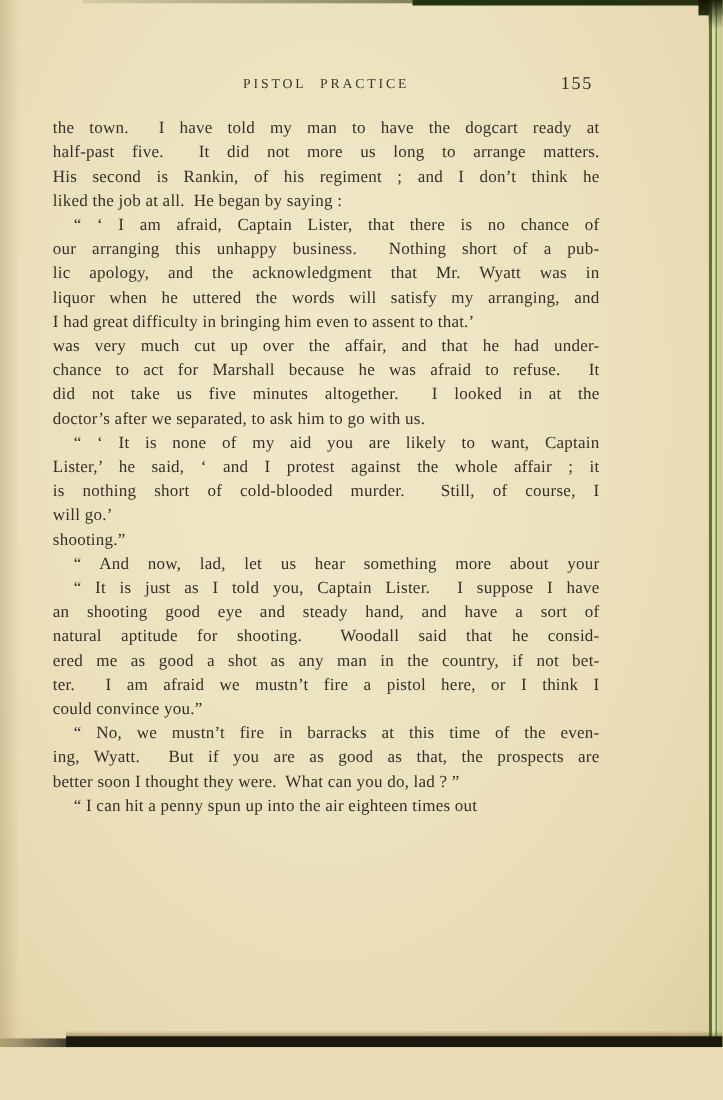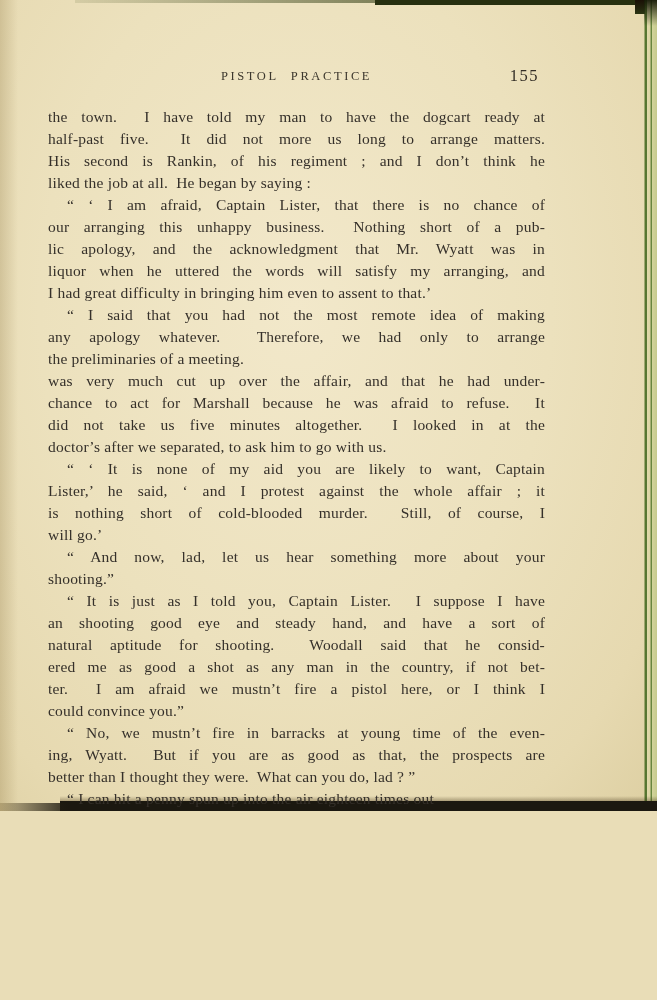--- a/index.html
+++ b/index.html
@@ -3,21 +3,21 @@
 <meta charset="utf-8">
 <style>
   html, body {
     margin: 0;
     padding: 0;
     background: #e9ddb7;
   }
   .scan {
     position: relative;
     width: 657px;
-    height: 811px;
+    height: 952px;
     overflow: hidden;
     font-family: "Liberation Serif", "DejaVu Serif", serif;
   }
   
   .paper {
     position: absolute;
     inset: 0;
     background: radial-gradient(ellipse at 45% 38%,
       #f2e8ca 0%, #ece1bd 50%, #e6d9b0 82%, #ddcfa2 100%);
   }
@@ -150,50 +150,45 @@
         <div class="line last">liked the job at all.  He began by saying :</div>
       </div>
       <div class="para indent">
         <div class="line first">“ ‘ I am afraid, Captain Lister, that there is no chance of</div>
         <div class="line">our arranging this unhappy business.  Nothing short of a pub-</div>
         <div class="line">lic apology, and the acknowledgment that Mr. Wyatt was in</div>
         <div class="line">liquor when he uttered the words will satisfy my arranging, and</div>
         <div class="line last">I had great difficulty in bringing him even to assent to that.’</div>
       </div>
       <div class="para indent">
-        <div class="line first">“ I said that you had not the most remote idea of making</div>
-        <div class="line">any apology whatever.  Therefore, we had only to arrange</div>
-        <div class="line last">the preliminaries of a meeting.</div>
-      </div>
-      <div class="para indent">
         <div class="line">was very much cut up over the affair, and that he had under-</div>
         <div class="line">chance to act for Marshall because he was afraid to refuse.  It</div>
         <div class="line">did not take us five minutes altogether.  I looked in at the</div>
         <div class="line last">doctor’s after we separated, to ask him to go with us.</div>
       </div>
       <div class="para indent">
         <div class="line first">“ ‘ It is none of my aid you are likely to want, Captain</div>
         <div class="line">Lister,’ he said, ‘ and I protest against the whole affair ; it</div>
         <div class="line">is nothing short of cold-blooded murder.  Still, of course, I</div>
         <div class="line last">will go.’</div>
       </div>
       <div class="para indent">
+        <div class="line last">shooting.”</div>
         <div class="line first">“ And now, lad, let us hear something more about your</div>
-        <div class="line last">shooting.”</div>
       </div>
       <div class="para indent">
         <div class="line first">“ It is just as I told you, Captain Lister.  I suppose I have</div>
         <div class="line">an shooting good eye and steady hand, and have a sort of</div>
         <div class="line">natural aptitude for shooting.  Woodall said that he consid-</div>
         <div class="line">ered me as good a shot as any man in the country, if not bet-</div>
         <div class="line">ter.  I am afraid we mustn’t fire a pistol here, or I think I</div>
         <div class="line last">could convince you.”</div>
       </div>
       <div class="para indent">
-        <div class="line first">“ No, we mustn’t fire in barracks at young time of the even-</div>
+        <div class="line first">“ No, we mustn’t fire in barracks at this time of the even-</div>
         <div class="line">ing, Wyatt.  But if you are as good as that, the prospects are</div>
-        <div class="line last">better than I thought they were.  What can you do, lad ? ”</div>
+        <div class="line last">better soon I thought they were.  What can you do, lad ? ”</div>
       </div>
       <div class="para indent">
         <div class="line first last">“ I can hit a penny spun up into the air eighteen times out</div>
       </div>
     </div>
 </div>
 
 </body></html>

